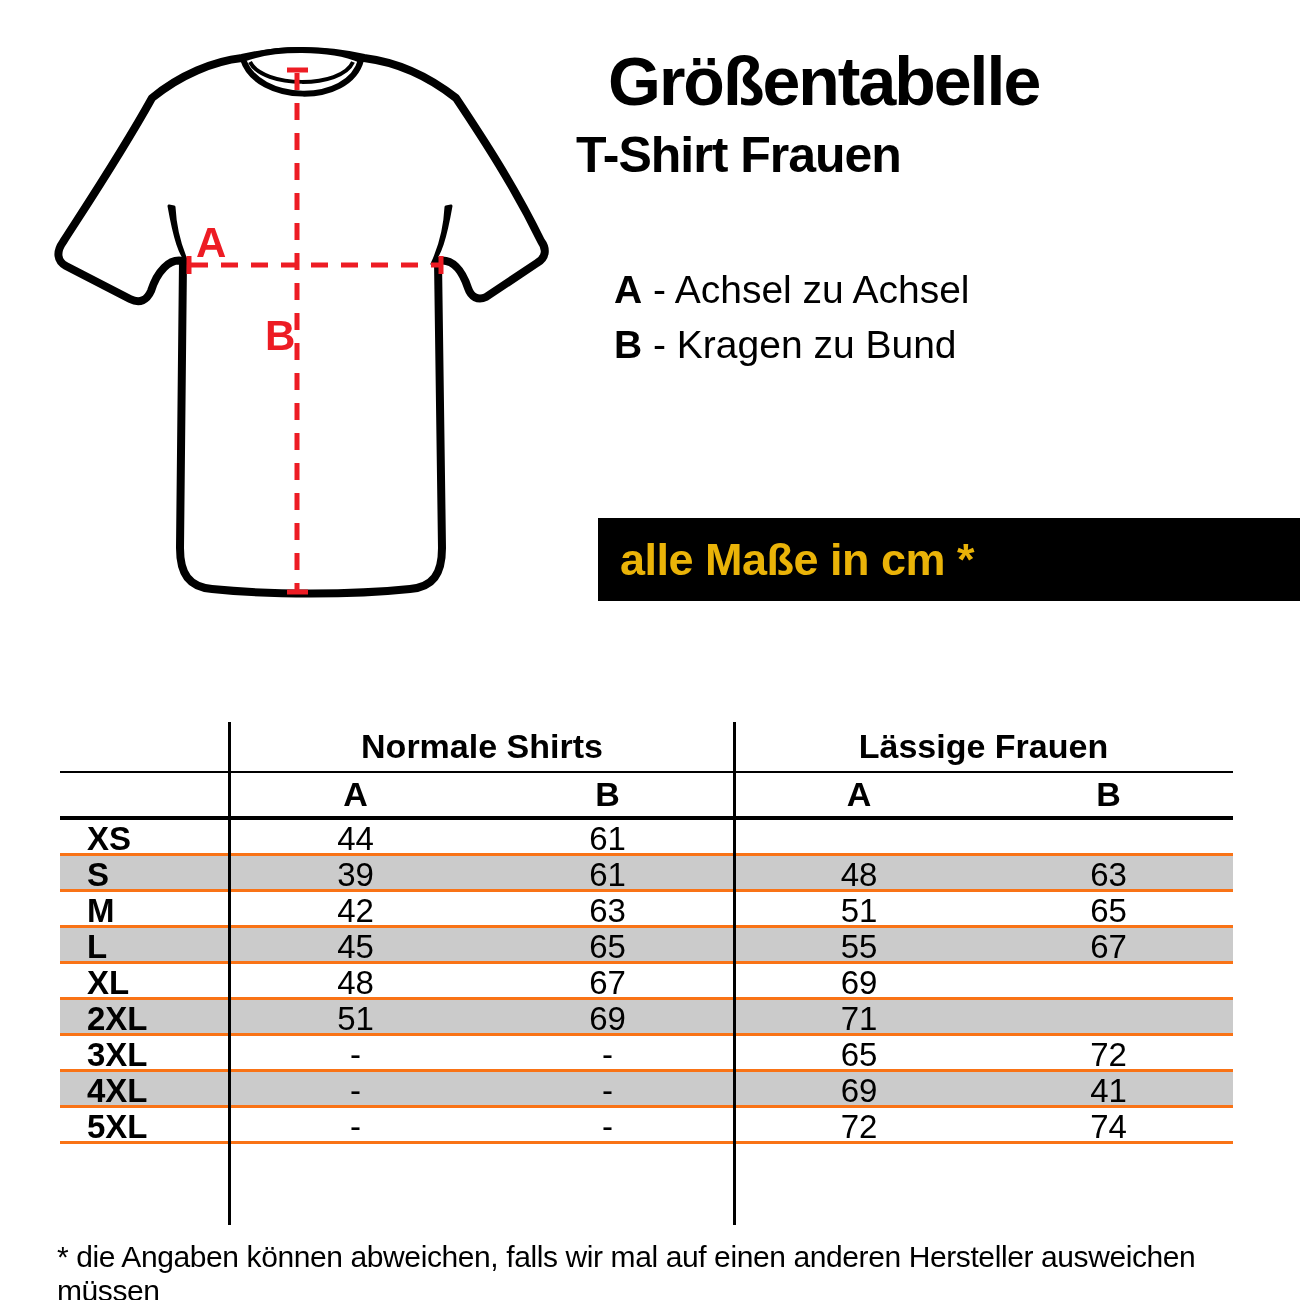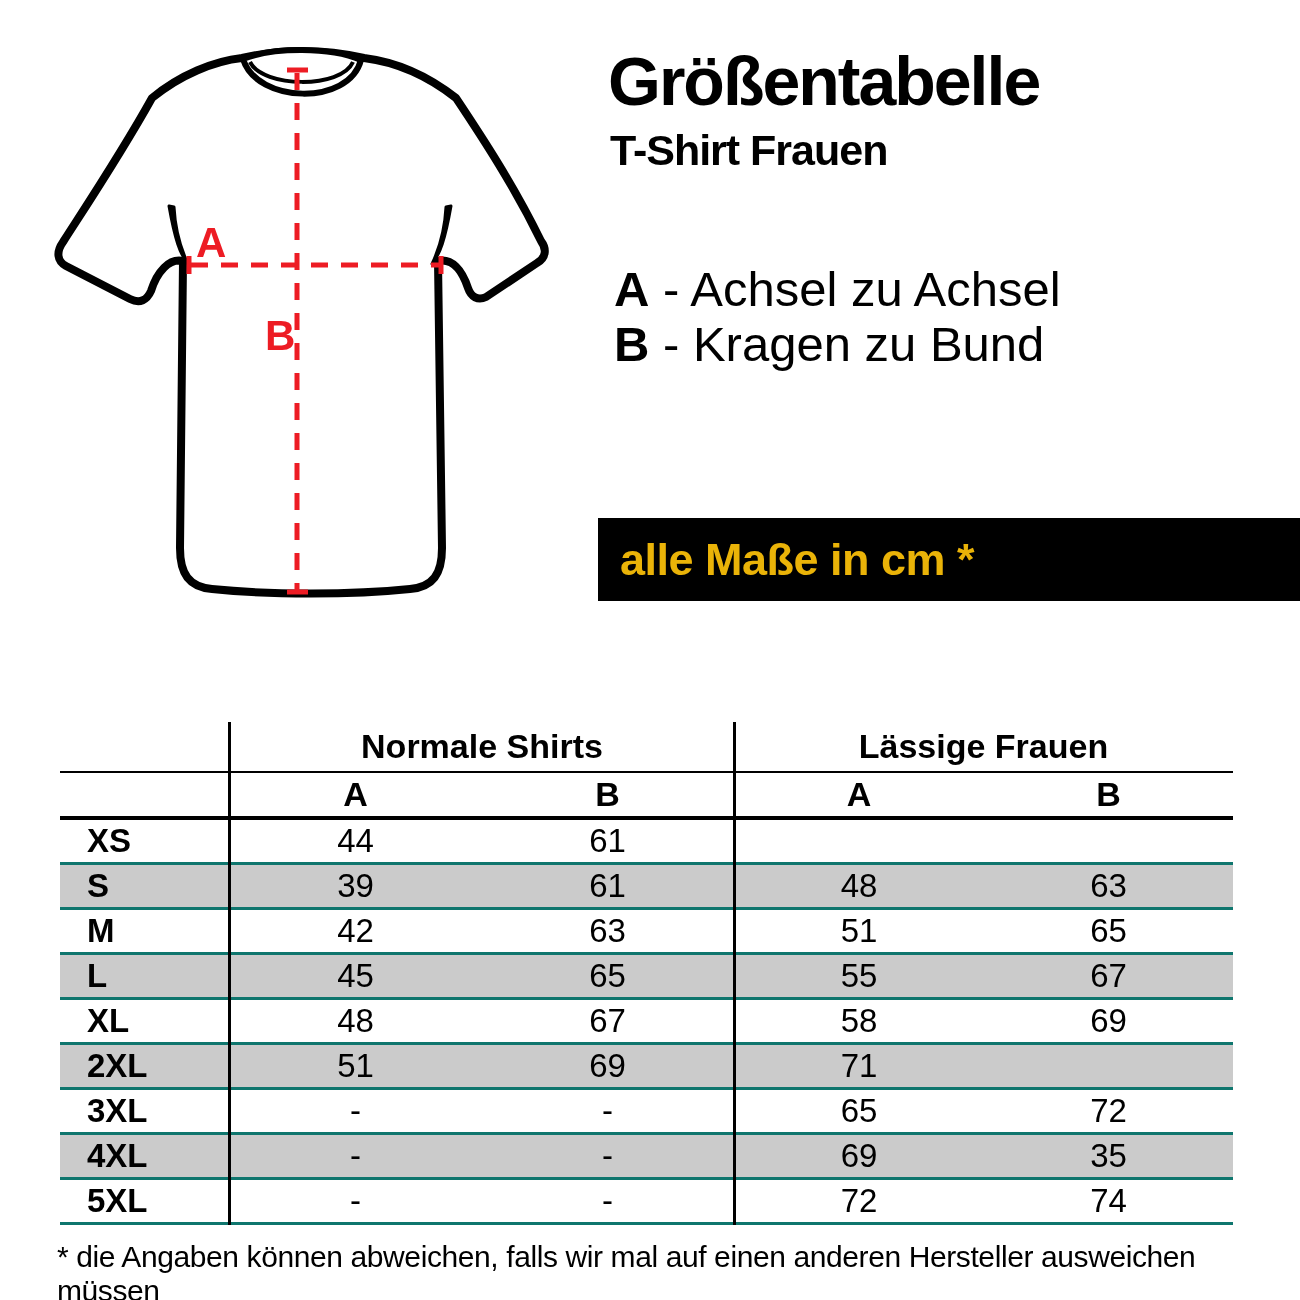--- a/index.html
+++ b/index.html
@@ -4,34 +4,34 @@
 <style>
   html,body{margin:0;padding:0;}
   body{
     width:1300px;height:1300px;position:relative;background:#ffffff;
     font-family:"Liberation Sans", sans-serif;color:#000;overflow:hidden;
   }
   
   .shirt-wrap{position:absolute;left:28px;top:22px;width:548px;height:592px;}
   
   .title{position:absolute;left:608px;top:42px;font-size:68px;font-weight:bold;letter-spacing:-2px;}
-  .subtitle{position:absolute;left:610px;top:126px;font-size:43px;font-weight:bold;letter-spacing:-1px;}
-  .legend{position:absolute;left:614px;top:262px;font-size:49px;line-height:55px;}
+  .subtitle{position:absolute;left:576px;top:126px;font-size:50px;font-weight:bold;letter-spacing:-1px;}
+  .legend{position:absolute;left:614px;top:262px;font-size:39px;line-height:55px;}
   .legend b{font-weight:bold;}
   .banner{
     position:absolute;left:598px;top:518px;width:702px;height:83px;
     background:#000;display:flex;align-items:center;
   }
   .banner-text{color:#eab308;font-size:45px;font-weight:bold;padding-left:22px;letter-spacing:-0.5px;}
   
   .sizetable{position:absolute;left:60px;top:722px;width:1173px;}
   .trow{display:grid;grid-template-columns:170px 251px 253px 250px 249px;box-sizing:border-box;}
   .row-group{height:51px;border-bottom:2px solid #000;}
   .row-subhead{height:47px;border-bottom:4px solid #000;}
-  .row-data{height:45px;border-bottom:3px solid #0f766e;font-size:33px;}
+  .row-data{height:36px;border-bottom:3px solid #f97316;font-size:33px;}
   .row-data:nth-of-type(even){background:#cbcbcb;}
   .cell{display:flex;align-items:center;justify-content:center;}
   .cell-size{display:flex;align-items:center;justify-content:flex-start;padding-left:27px;font-weight:bold;font-size:33px;}
   .cell-grouphead{font-weight:bold;font-size:34px;}
   .g-normal{grid-column:2/4;}
   .g-laessig{grid-column:4/6;}
   .cell-subhead{font-weight:bold;font-size:34px;}
   .vline{position:absolute;top:0;width:3px;height:503px;background:#000;}
   .vline-1{left:168px;}
   .vline-2{left:673px;}
@@ -132,42 +132,41 @@
     <div class="cell-size">L</div>
     <div class="cell">45</div>
     <div class="cell">65</div>
     <div class="cell">55</div>
     <div class="cell">67</div>
   </div>
   <div class="trow row-data">
     <div class="cell-size">XL</div>
     <div class="cell">48</div>
     <div class="cell">67</div>
-    <div class="cell">58</div>
     <div class="cell">69</div>
   </div>
   <div class="trow row-data">
     <div class="cell-size">2XL</div>
     <div class="cell">51</div>
     <div class="cell">69</div>
     <div class="cell">71</div>
   </div>
   <div class="trow row-data">
     <div class="cell-size">3XL</div>
     <div class="cell">-</div>
     <div class="cell">-</div>
     <div class="cell">65</div>
     <div class="cell">72</div>
   </div>
   <div class="trow row-data">
     <div class="cell-size">4XL</div>
     <div class="cell">-</div>
     <div class="cell">-</div>
     <div class="cell">69</div>
-    <div class="cell">35</div>
+    <div class="cell">41</div>
   </div>
   <div class="trow row-data">
     <div class="cell-size">5XL</div>
     <div class="cell">-</div>
     <div class="cell">-</div>
     <div class="cell">72</div>
     <div class="cell">74</div>
   </div>
 
   <div class="vline vline-1"></div>

